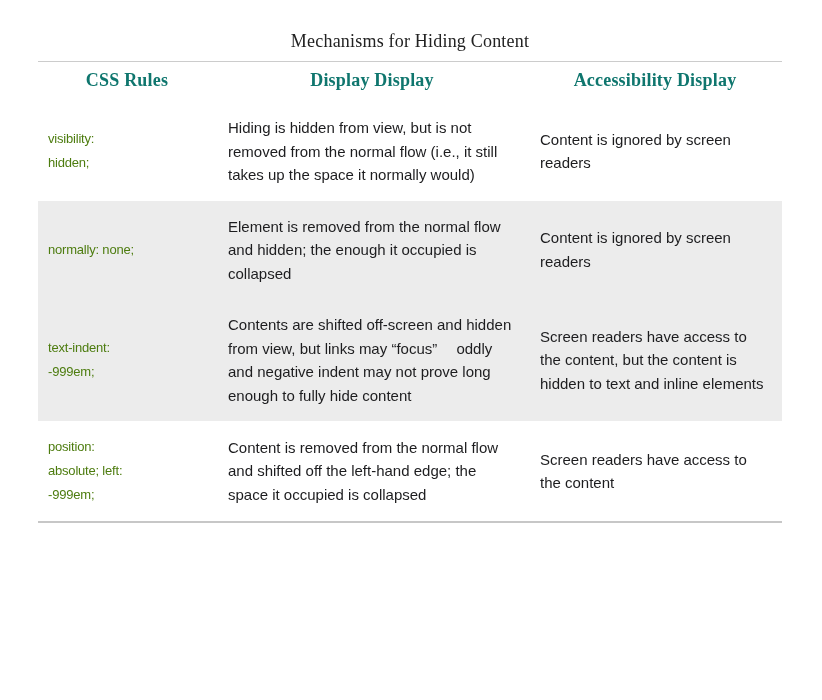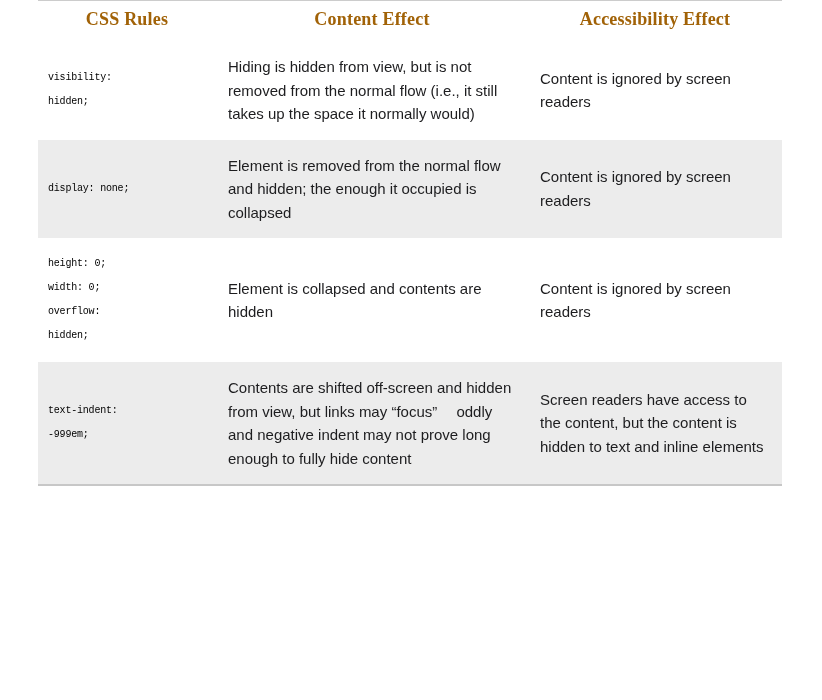--- a/index.html
+++ b/index.html
@@ -37,87 +37,87 @@
     border-top: 1px solid #cccccc;
     border-bottom: 2px solid #c7c7c7;
   }
   col.c1 { width: 178px; }
   col.c2 { width: 312px; }
   col.c3 { width: 254px; }
   th {
     font-family: "Liberation Serif", "DejaVu Serif", serif;
     font-size: 18px;
     font-weight: 700;
-    color: #a16207;
+    color: #0f766e;
     text-align: center;
     vertical-align: middle;
     padding: 8px 4px 11px 4px;
     letter-spacing: 0.2px;
   }
   td {
     font-family: "Liberation Sans", "DejaVu Sans", sans-serif;
     font-size: 15px;
     line-height: 23.5px;
     color: #1d1d1f;
     vertical-align: middle;
     padding: 14px 14px 14px 12px;
   }
   td.code {
-    font-family: Liberation Mono, monospace;
-    font-size: 10px;
+    font-family: Liberation Sans, sans-serif;
+    font-size: 13px;
     line-height: 24px;
-    color: #000000;
+    color: #4d7c0f;
     white-space: pre-wrap;
     padding-left: 10px;
     padding-right: 4px;
     letter-spacing: -0.2px;
   }
   tr.shaded { background: #ececec; }
 </style>
 </head>
 <body>
 
 <div class="page">
 
+  <div class="table-title">Mechanisms for Hiding Content</div>
 
   <table class="mech-table">
     <colgroup>
       <col class="c1">
         <col class="c2">
         <col class="c3">
     </colgroup>
     <thead>
       <tr>
         <th>CSS Rules</th>
-        <th>Content Effect</th>
-        <th>Accessibility Effect</th>
+        <th>Display Display</th>
+        <th>Accessibility Display</th>
       </tr>
     </thead>
     <tbody>
       <tr>
         <td class="code">visibility:
 hidden;</td>
         <td>Hiding is hidden from view, but is not removed from the normal flow (i.e., it still takes up the space it normally would)</td>
         <td>Content is ignored by screen readers</td>
       </tr>
       <tr class="shaded">
-        <td class="code">display: none;</td>
+        <td class="code">normally: none;</td>
         <td>Element is removed from the normal flow and hidden; the enough it occupied is collapsed</td>
-        <td>Content is ignored by screen readers</td>
-      </tr>
-      <tr>
-        <td class="code">height: 0;
-width: 0;
-overflow:
-hidden;</td>
-        <td>Element is collapsed and contents are hidden</td>
         <td>Content is ignored by screen readers</td>
       </tr>
       <tr class="shaded">
         <td class="code">text-indent:
 -999em;</td>
         <td>Contents are shifted off-screen and hidden from view, but links may “focus”   oddly and negative indent may not prove long enough to fully hide content</td>
         <td>Screen readers have access to the content, but the content is hidden to text and inline elements</td>
       </tr>
+      <tr>
+        <td class="code">position:
+absolute; left:
+-999em;</td>
+        <td>Content is removed from the normal flow and shifted off the left-hand edge; the space it occupied is collapsed</td>
+        <td>Screen readers have access to the content</td>
+      </tr>
     </tbody>
   </table>
 
 </div>
 
 </body></html>

